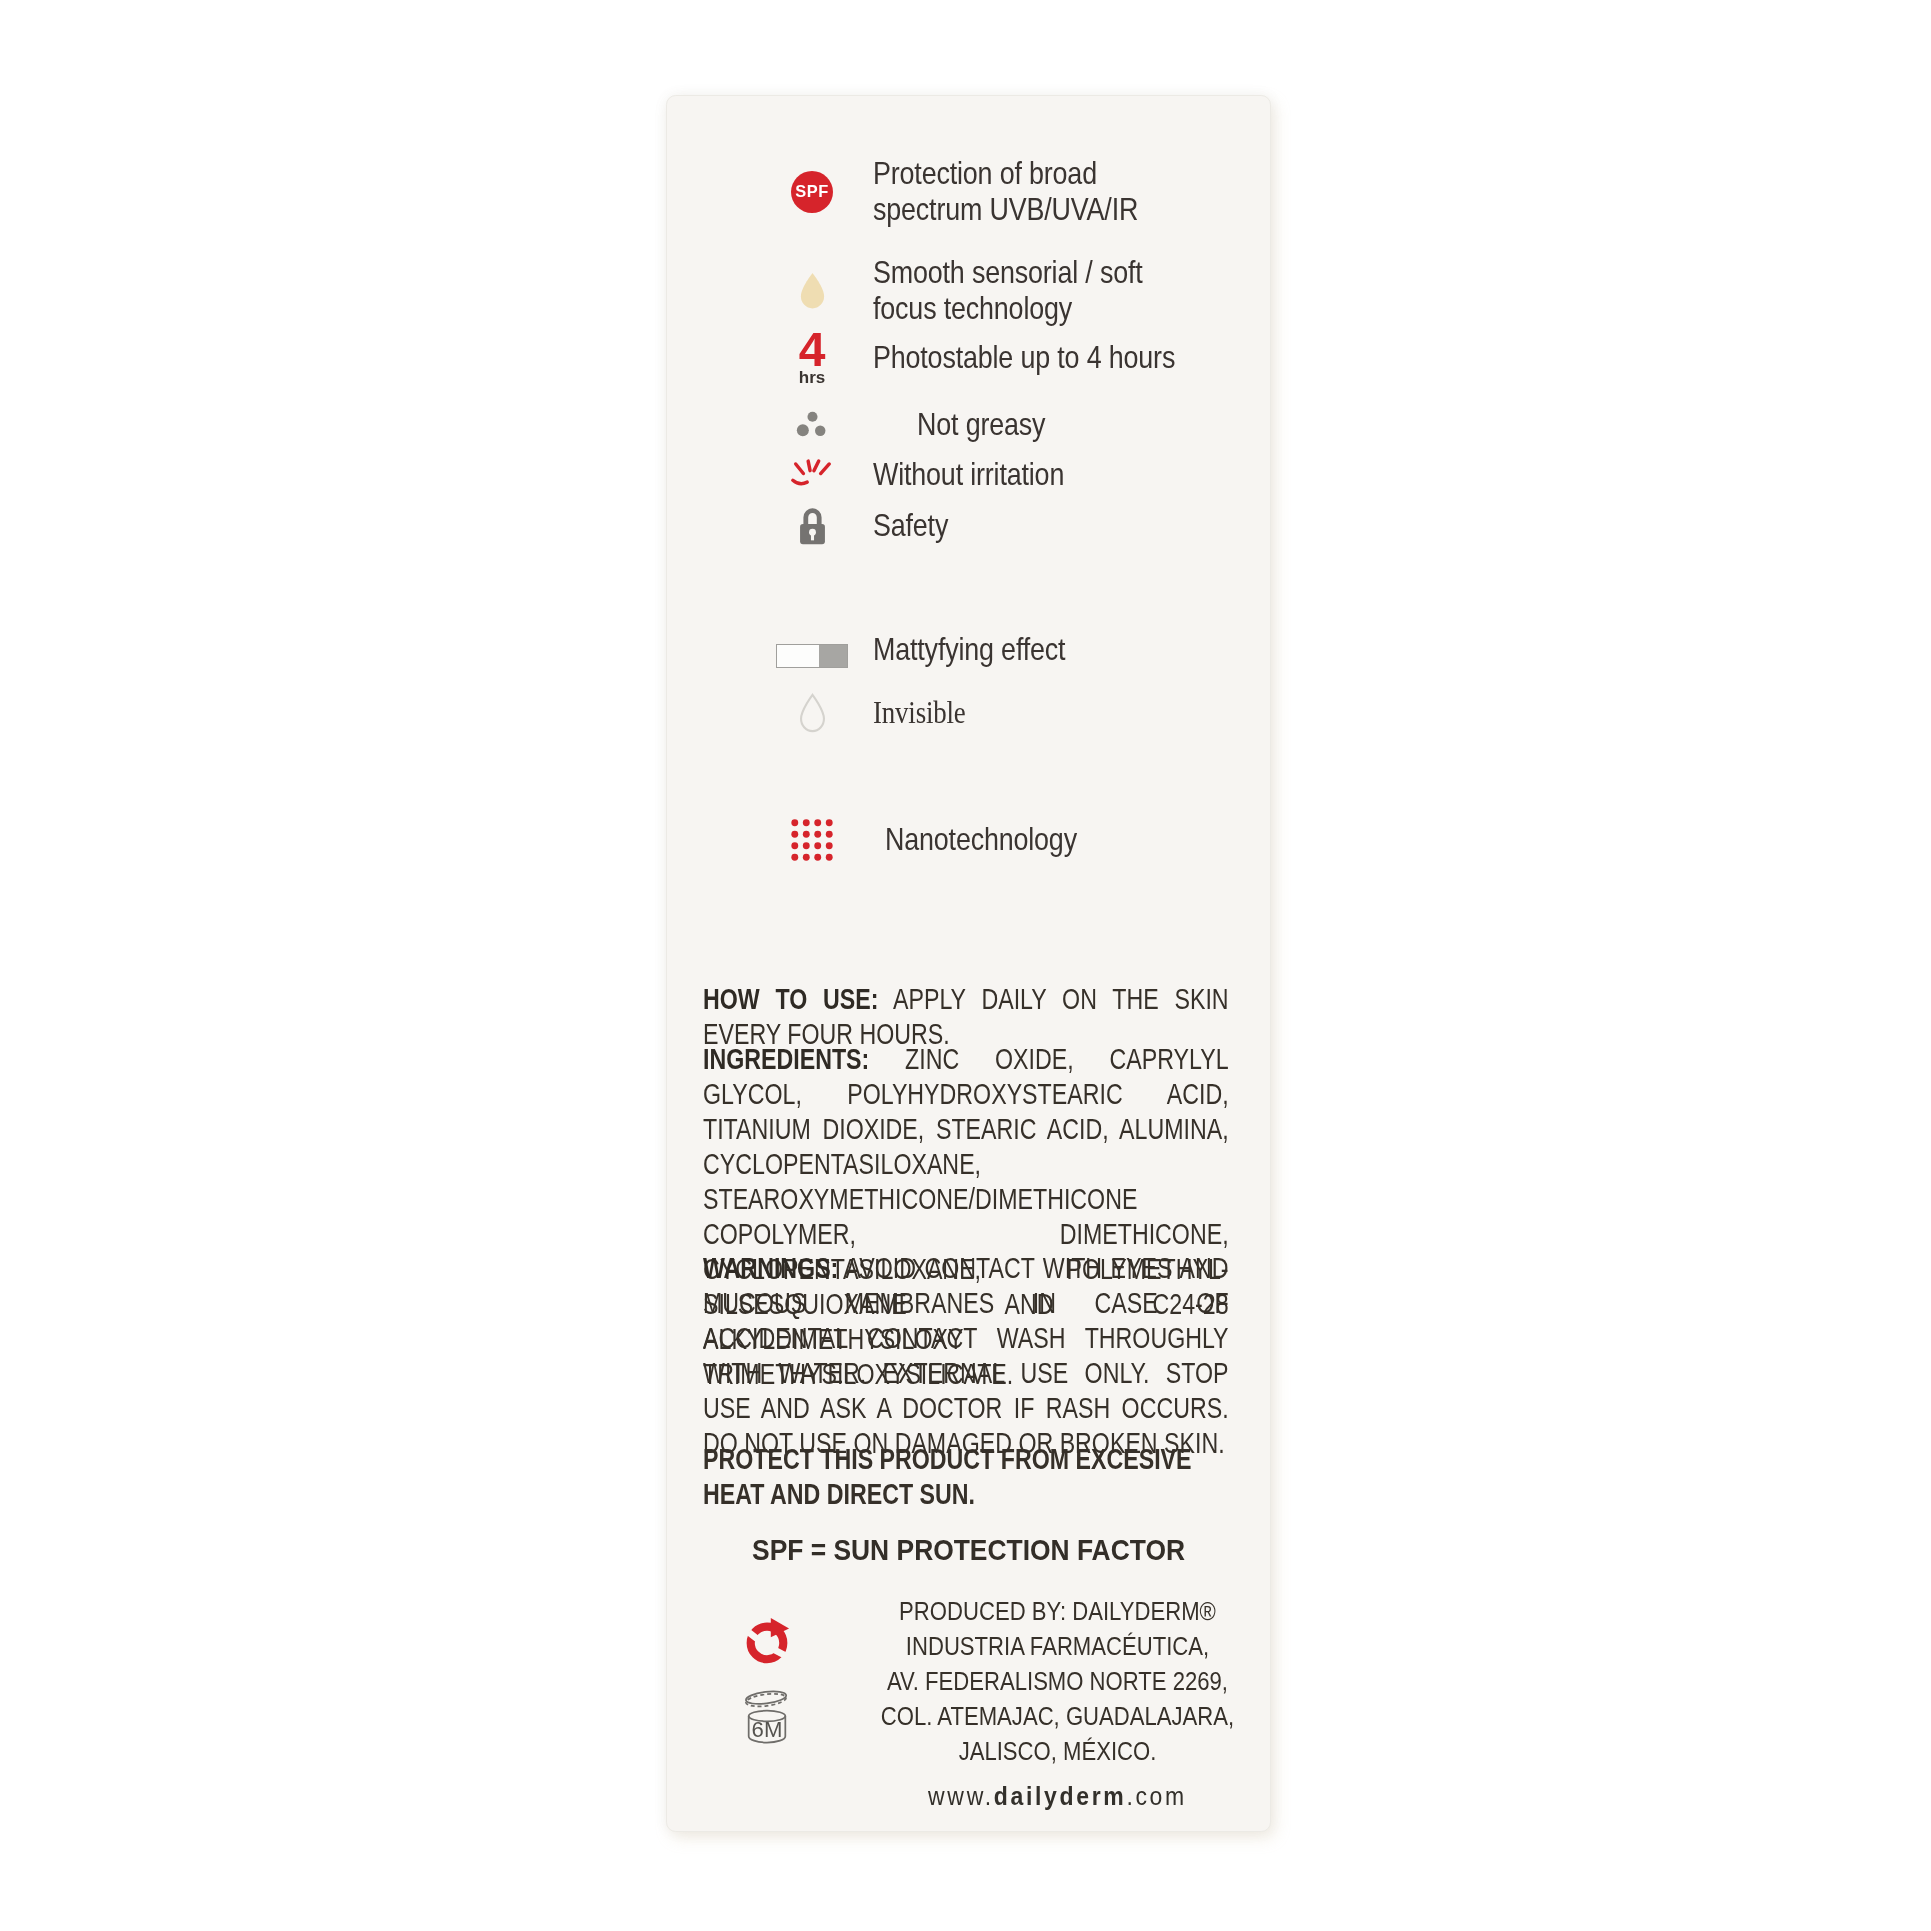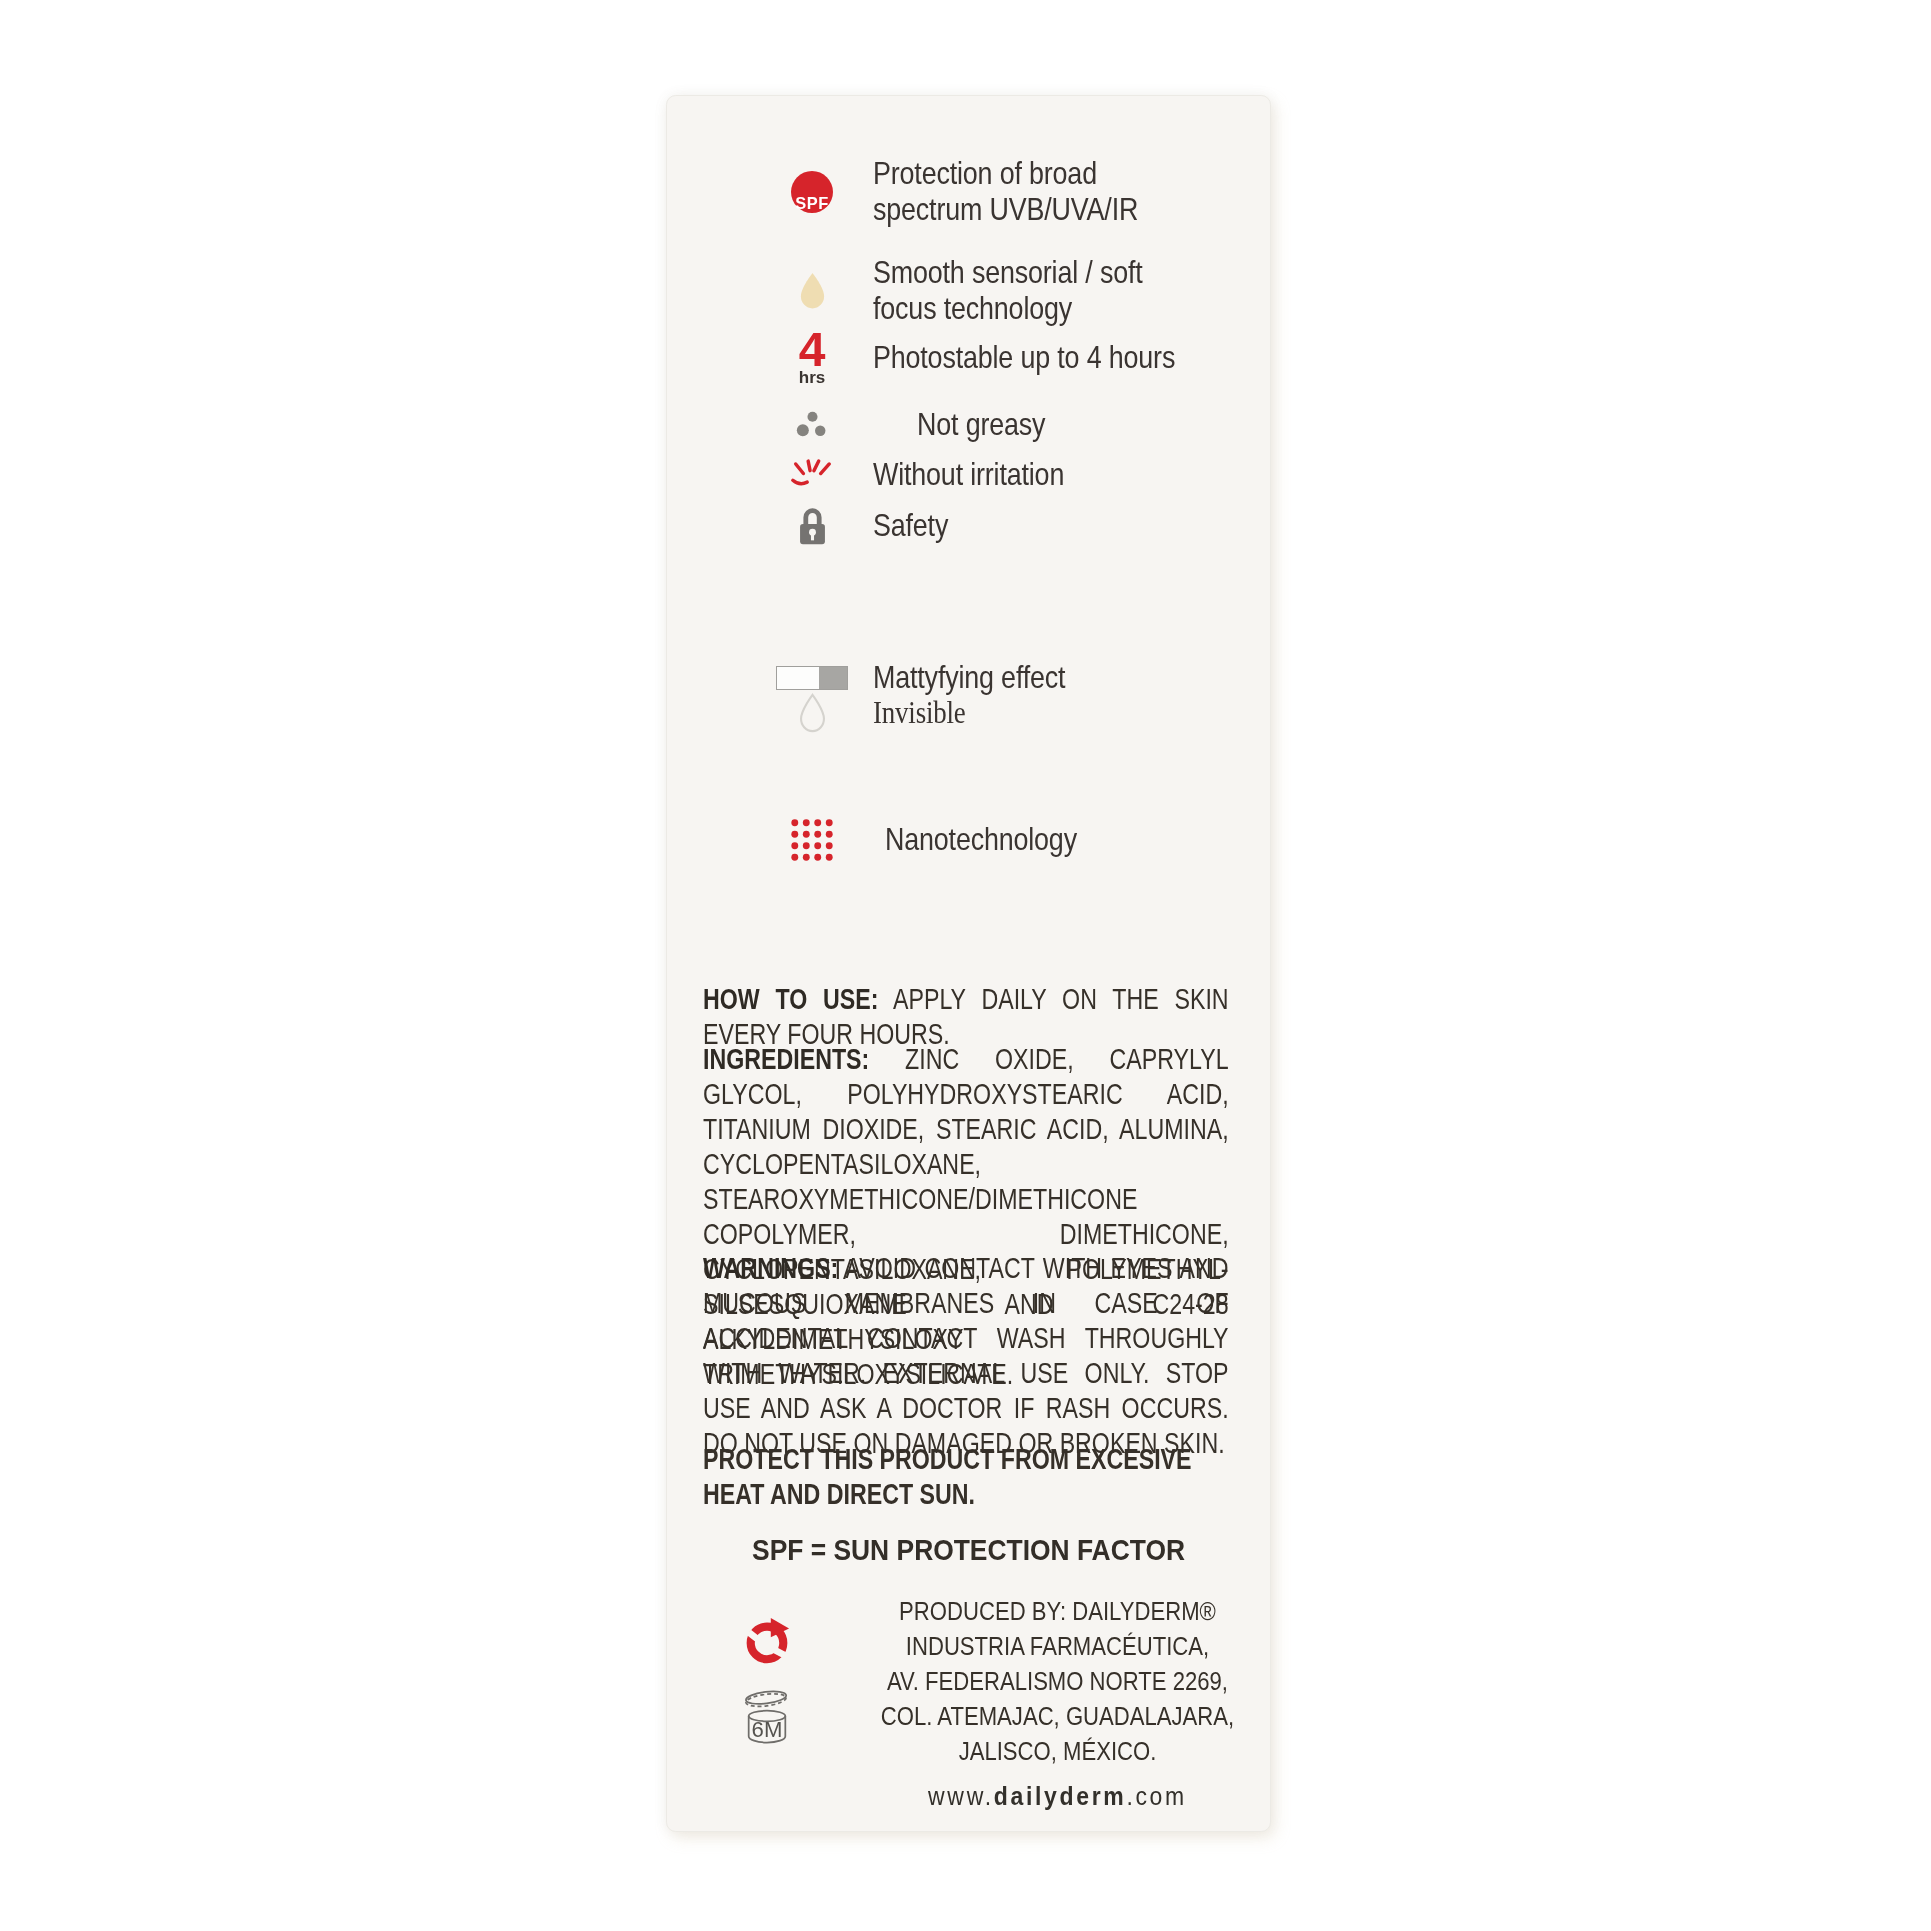--- a/index.html
+++ b/index.html
@@ -16,21 +16,21 @@
   
   .feature-row{position:absolute;left:92px;display:flex;align-items:center;}
   .icon-cell{width:106px;display:flex;justify-content:center;align-items:center;flex:0 0 106px;}
   .feature-label{
     font-size:32px;line-height:1.12;color:#3a3431;letter-spacing:-0.2px;
     transform:scaleX(0.84);transform-origin:0 50%;margin-left:7.7px;white-space:nowrap;
   }
   .feature-label.wrap2{white-space:normal;width:333px;}
   .spf-badge{
     width:42px;height:42px;border-radius:50%;background:#d6242b;color:#ffffff;
-    display:flex;align-items:flex-end;justify-content:center;
+    display:flex;align-items:center;justify-content:center;
     font-weight:bold;font-size:16.4px;letter-spacing:0.5px;
   }
   .four-wrap{display:flex;flex-direction:column;align-items:center;line-height:1;}
   .four-num{color:#d6242b;font-weight:bold;font-size:48px;line-height:0.82;}
   .four-unit{color:#3a3431;font-weight:bold;font-size:17px;line-height:1;}
   .matte-bar{width:70px;height:22px;background:#fdfdfc;border:1.9px solid #a09f9c;display:flex;}
   .matte-bar .fill{margin-left:auto;width:40%;height:100%;background:#a7a6a3;}
   svg{display:block;}
   svg text{font-family:"Liberation Sans", sans-serif;}
   
@@ -121,21 +121,21 @@
         <path d="M11 21 v-7 a7 7 0 0 1 14 0 v7" fill="none" stroke="#757371" stroke-width="5"></path>
         <rect x="5" y="21" width="26" height="21" rx="3" fill="#757371"></rect>
         <circle cx="18" cy="29.5" r="3.6" fill="#f7f5f2"></circle>
         <rect x="16.4" y="30" width="3.2" height="8" fill="#f7f5f2"></rect>
       </svg>
     </div>
     <div class="feature-label">Safety</div>
   </div>
 
 
-  <div class="feature-row" style="top:564px;min-height:35px;">
+  <div class="feature-row" style="top:536px;min-height:35px;align-items:flex-end;">
     <div class="icon-cell">
       <div class="matte-bar">
           <div class="fill"></div>
         </div>
     </div>
     <div class="feature-label">Mattyfying effect</div>
   </div>
 
   <div class="feature-row" style="top:594px;min-height:46px;font-family:Liberation Serif, serif;">
     <div class="icon-cell">

